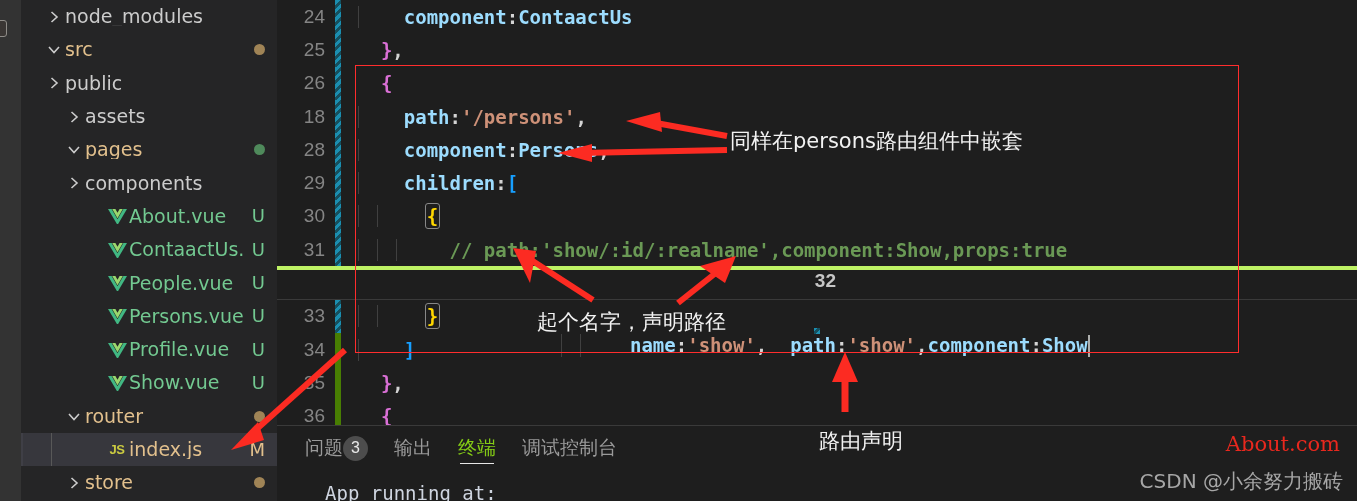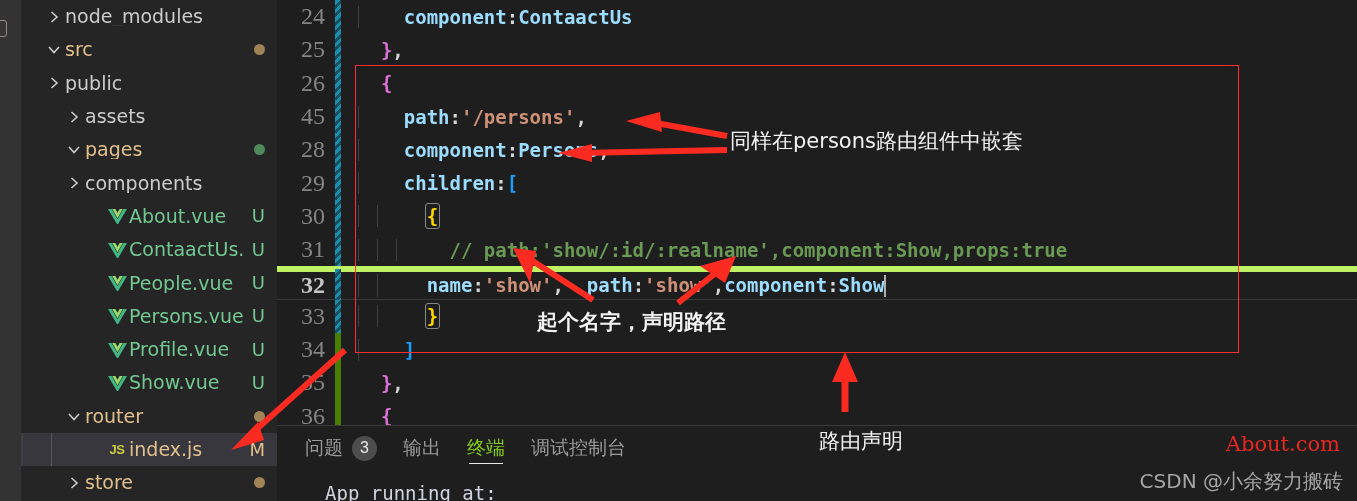--- a/index.html
+++ b/index.html
@@ -72,27 +72,28 @@
     position: absolute; left: 277px; top: 0; right: 0; height: 425px;
     background: #1e1e1e; overflow: hidden;
   }
   .code-area { position: absolute; left: 0; top: 0; right: 0; top: 0; }
   .line {
     position: relative; height: 33.3px; display: flex; align-items: center;
     font-family: "DejaVu Sans Mono", monospace; font-size: 19px;
     white-space: pre;
   }
   .line.active {
-    border-top: 6px solid #bef264;
+    border-top: 4px solid #bef264;
     border-bottom: 1px solid #3a3a3a;
+    flex-direction: column;
   }
   .lnum {
     flex: 0 0 58px; width: 58px; text-align: right; padding-right: 10px;
-    color: #858585; font-size: 24px;
-    font-family: Liberation Serif, serif;
+    color: #858585; font-size: 19px;
+    font-family: Liberation Sans, sans-serif;
   }
   .line.active .lnum { color: #c6c6c6; font-weight: bold; }
   .gitbar { flex: 0 0 6px; width: 6px; height: 33.3px; }
   .gitbar.mod {
     background-image: repeating-linear-gradient(
       -45deg, #1b8eb0 0 3px, #16505f 3px 6px);
   }
   .gitbar.add { background: #487e02; }
   .code { flex: 1 1 auto; padding-left: 17px; position: relative; font-weight: bold; }
 
@@ -132,21 +133,21 @@
   
   .panel {
     position: absolute; left: 277px; top: 425px; right: 0; bottom: 0;
     background: #1e1e1e; border-top: 1px solid #3a3a3a;
   }
   .panel-tabs {
     position: absolute; left: 0; top: 0; height: 44px; display: flex; align-items: center;
     padding-left: 28px; gap: 26px;
   }
   .ptab {
-    display: flex; align-items: center; gap: 9px;
+    display: flex; align-items: center; 
     color: #9a9a9a; font-size: 19px; font-family: "DejaVu Sans", sans-serif;
     height: 44px; position: relative;
   }
   .ptab.active { color: #84cc16; }
   .ptab.active::after {
     content:""; position:absolute; left:2px; right:2px; bottom:6px; height:1.5px; background:#e7e7e7;
   }
   .count-badge {
     display:inline-flex; align-items:center; justify-content:center;
     min-width: 25px; height: 25px; border-radius: 50%;
@@ -317,21 +318,21 @@
         <span class="tree-label c-orange">store</span>
         <span class="dot d-orange"></span>
       </div>
     </div>
 
   <div class="editor">
     <div class="code-area" id="code-area">
         <div class="line"><span class="lnum">24</span><span class="gitbar mod"></span><span class="code"><span class="ig" style="left:17px"></span>    <span class="t-key">component</span><span class="t-punc">:</span><span class="t-var">ContaactUs</span></span></div>
         <div class="line"><span class="lnum">25</span><span class="gitbar mod"></span><span class="code">  <span class="t-brkt-pink">}</span><span class="t-punc">,</span></span></div>
         <div class="line"><span class="lnum">26</span><span class="gitbar mod"></span><span class="code">  <span class="t-brkt-pink">{</span></span></div>
-        <div class="line"><span class="lnum">45</span><span class="gitbar mod"></span><span class="code"><span class="ig" style="left:17px"></span>    <span class="t-key">path</span><span class="t-punc">:</span><span class="t-str">'/persons'</span><span class="t-punc">,</span></span></div>
+        <div class="line"><span class="lnum">18</span><span class="gitbar mod"></span><span class="code"><span class="ig" style="left:17px"></span>    <span class="t-key">path</span><span class="t-punc">:</span><span class="t-str">'/persons'</span><span class="t-punc">,</span></span></div>
         <div class="line"><span class="lnum">28</span><span class="gitbar mod"></span><span class="code"><span class="ig" style="left:17px"></span>    <span class="t-key">component</span><span class="t-punc">:</span><span class="t-var">Persons</span><span class="t-punc">,</span></span></div>
         <div class="line"><span class="lnum">29</span><span class="gitbar mod"></span><span class="code"><span class="ig" style="left:17px"></span>    <span class="t-key">children</span><span class="t-punc">:</span><span class="t-brkt-blue">[</span></span></div>
         <div class="line"><span class="lnum">30</span><span class="gitbar mod"></span><span class="code"><span class="ig" style="left:17px"></span><span class="ig" style="left:36px"></span>      <span class="t-brkt-yellow bmatch">{</span></span></div>
         <div class="line"><span class="lnum">31</span><span class="gitbar mod"></span><span class="code"><span class="ig" style="left:17px"></span><span class="ig" style="left:36px"></span><span class="ig" style="left:55px"></span>        <span class="t-cmt">// path:'show/:id/:realname',component:Show,props:true</span></span></div>
         <div class="line active"><span class="lnum">32</span><span class="gitbar mod"></span><span class="code"><span class="ig" style="left:17px"></span><span class="ig" style="left:36px"></span>      <span class="t-key">name</span><span class="t-punc">:</span><span class="t-str">'show'</span><span class="t-punc">,</span><span class="t-punc"> </span><span class="t-punc"> </span><span class="t-key">path</span><span class="t-punc">:</span><span class="t-str">'show'</span><span class="t-punc">,</span><span class="t-key">component</span><span class="t-punc">:</span><span class="t-var">Show</span><span class="caret"></span></span></div>
         <div class="line"><span class="lnum">33</span><span class="gitbar mod"></span><span class="code"><span class="ig" style="left:17px"></span><span class="ig" style="left:36px"></span>      <span class="t-brkt-yellow bmatch">}</span></span></div>
         <div class="line"><span class="lnum">34</span><span class="gitbar add"></span><span class="code"><span class="ig" style="left:17px"></span>    <span class="t-brkt-blue">]</span></span></div>
         <div class="line"><span class="lnum">35</span><span class="gitbar add"></span><span class="code">  <span class="t-brkt-pink">}</span><span class="t-punc">,</span></span></div>
         <div class="line"><span class="lnum">36</span><span class="gitbar add"></span><span class="code">  <span class="t-brkt-pink">{</span></span></div>
       </div>
@@ -393,17 +394,17 @@
     </g>
 
     <g>
       <path d="M345,350 L250,435" stroke="#fc2b22" stroke-width="6" fill="none"></path>
       <path d="M231,450 L264,440 L258,422 Z" fill="#fc2b22"></path>
     </g>
   </svg>
 
   <div class="overlay" id="anno-layer">
       <div class="anno-text" style="left: 730px; top: 127px;">同样在persons路由组件中嵌套</div>
-      <div class="anno-text" style="left: 537px; top: 308px; font-weight: bold;">起个名字，声明路径</div>
+      <div class="anno-text" style="left: 537px; top: 308px;">起个名字，声明路径</div>
       <div class="anno-text" style="left: 819px; top: 427px;">路由声明</div>
     </div>
 
 </div>
 
 </body></html>

